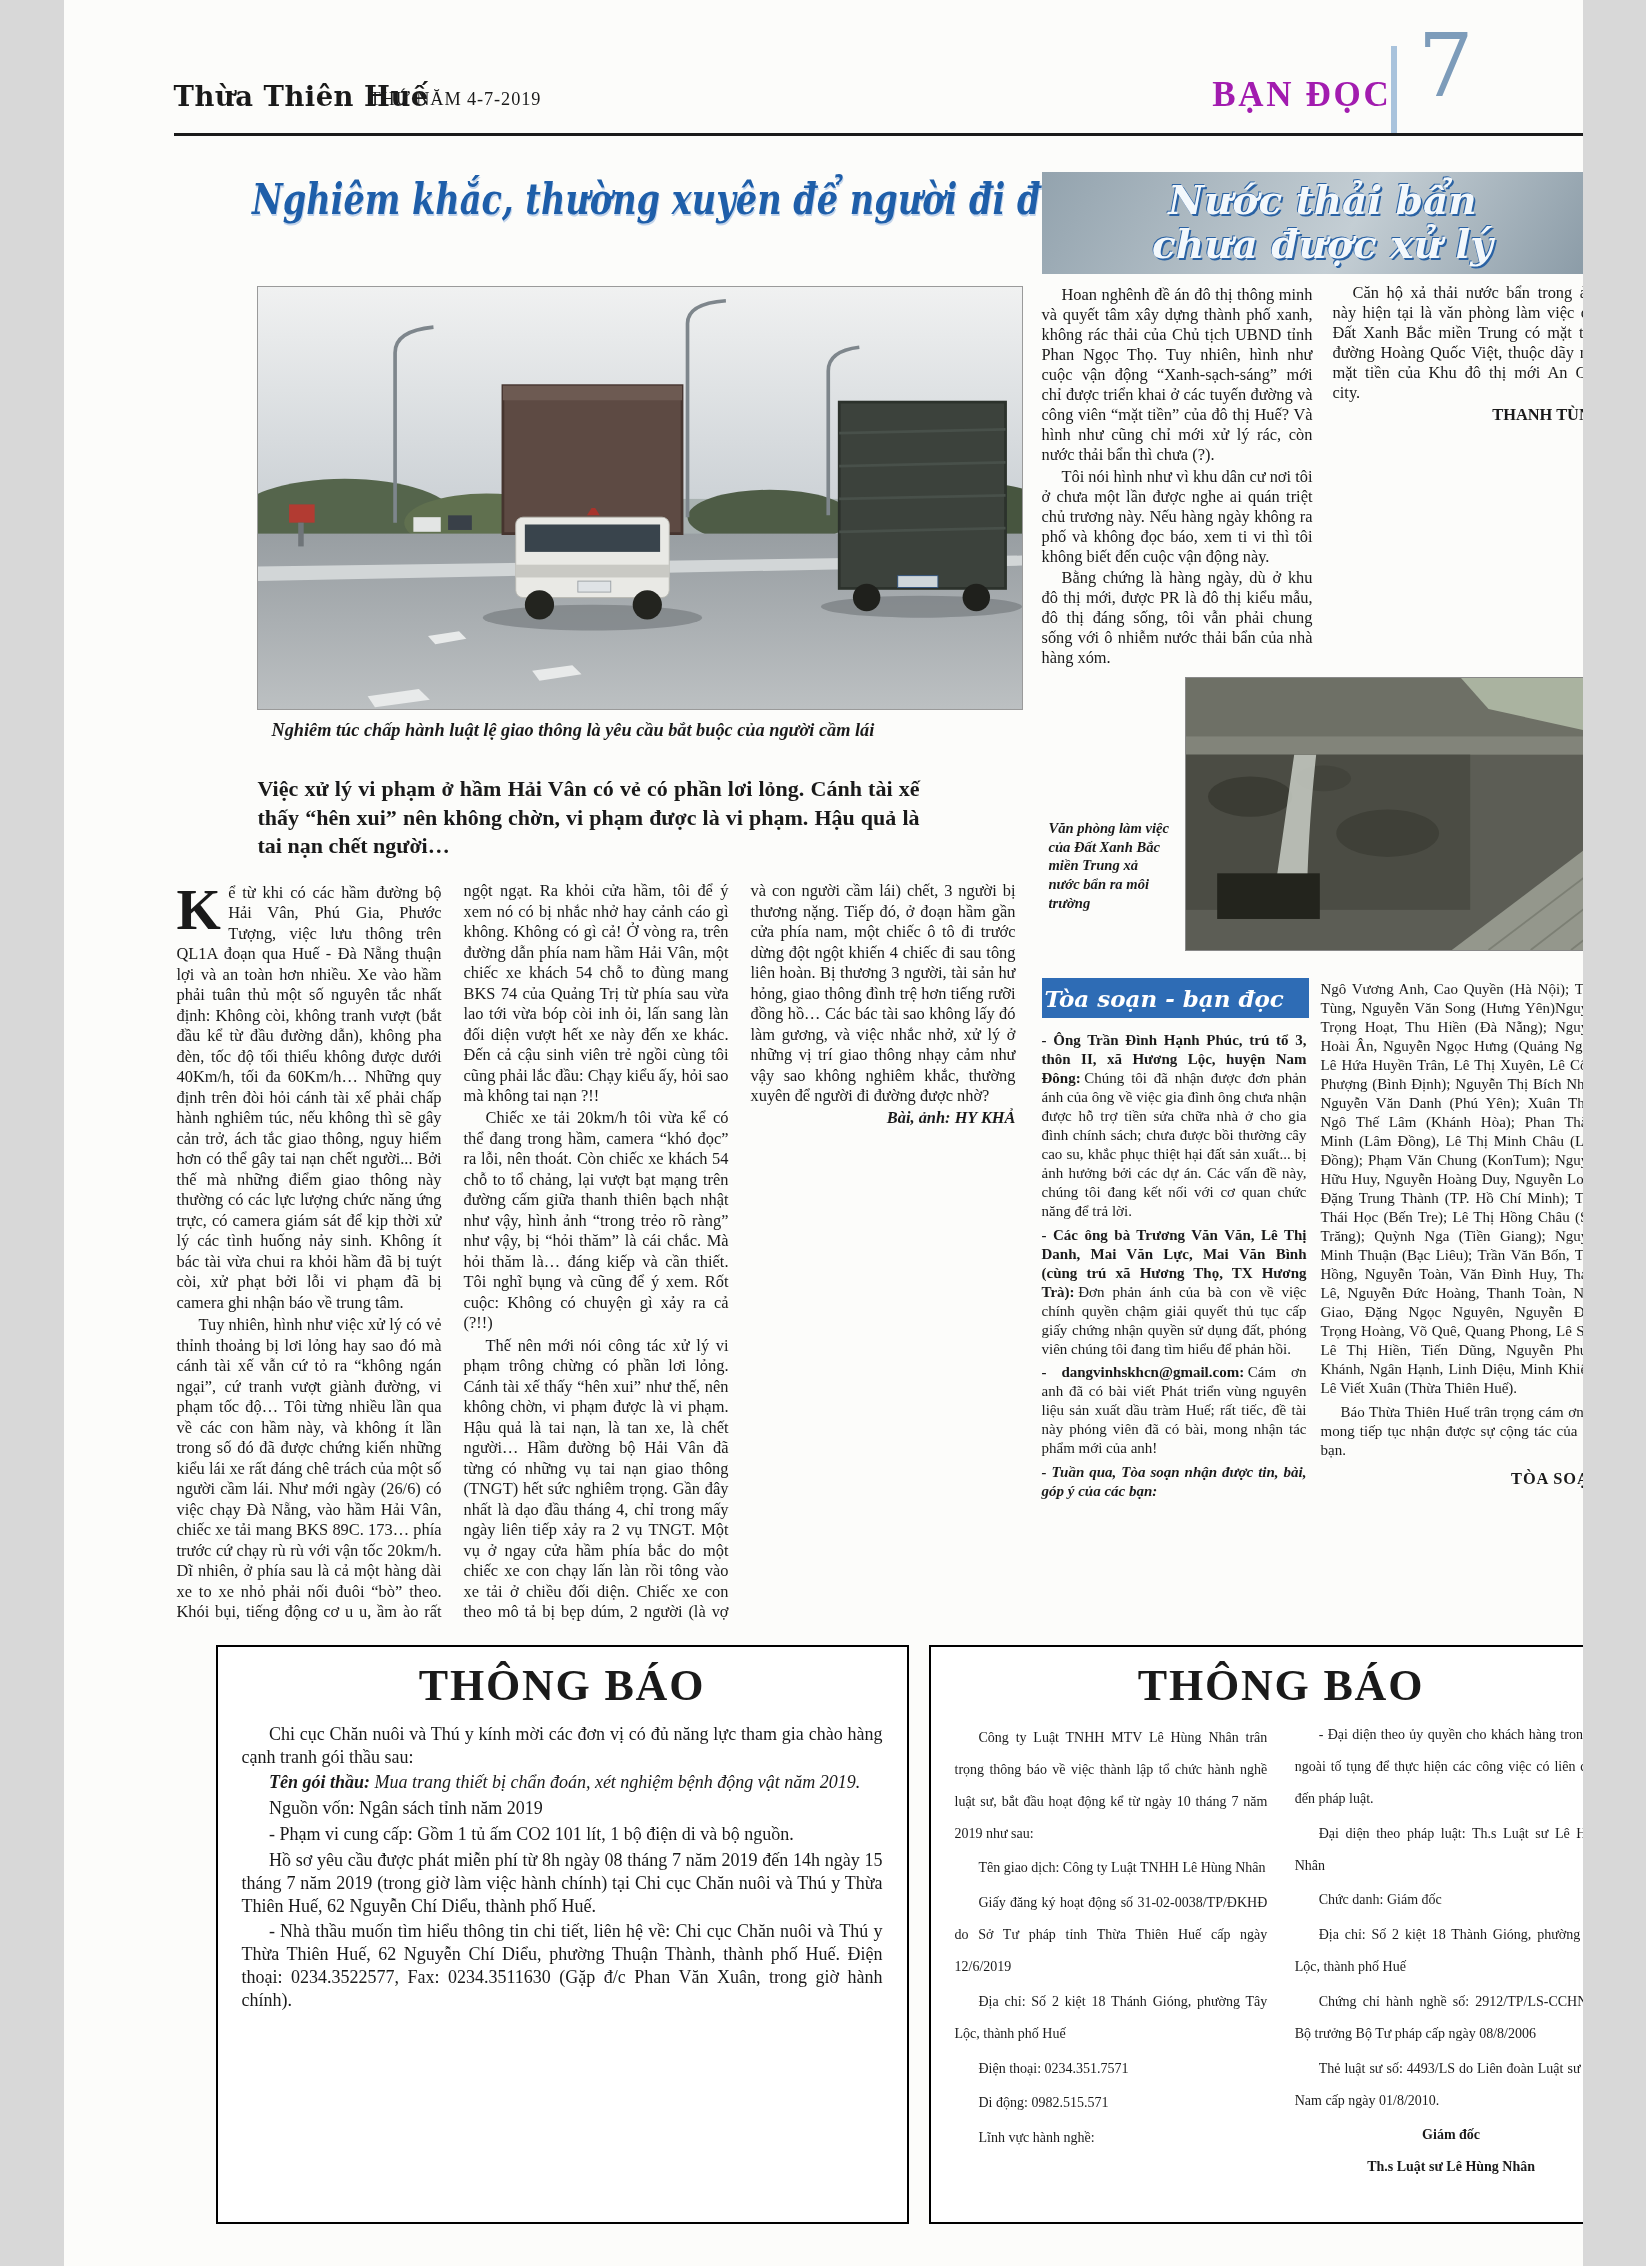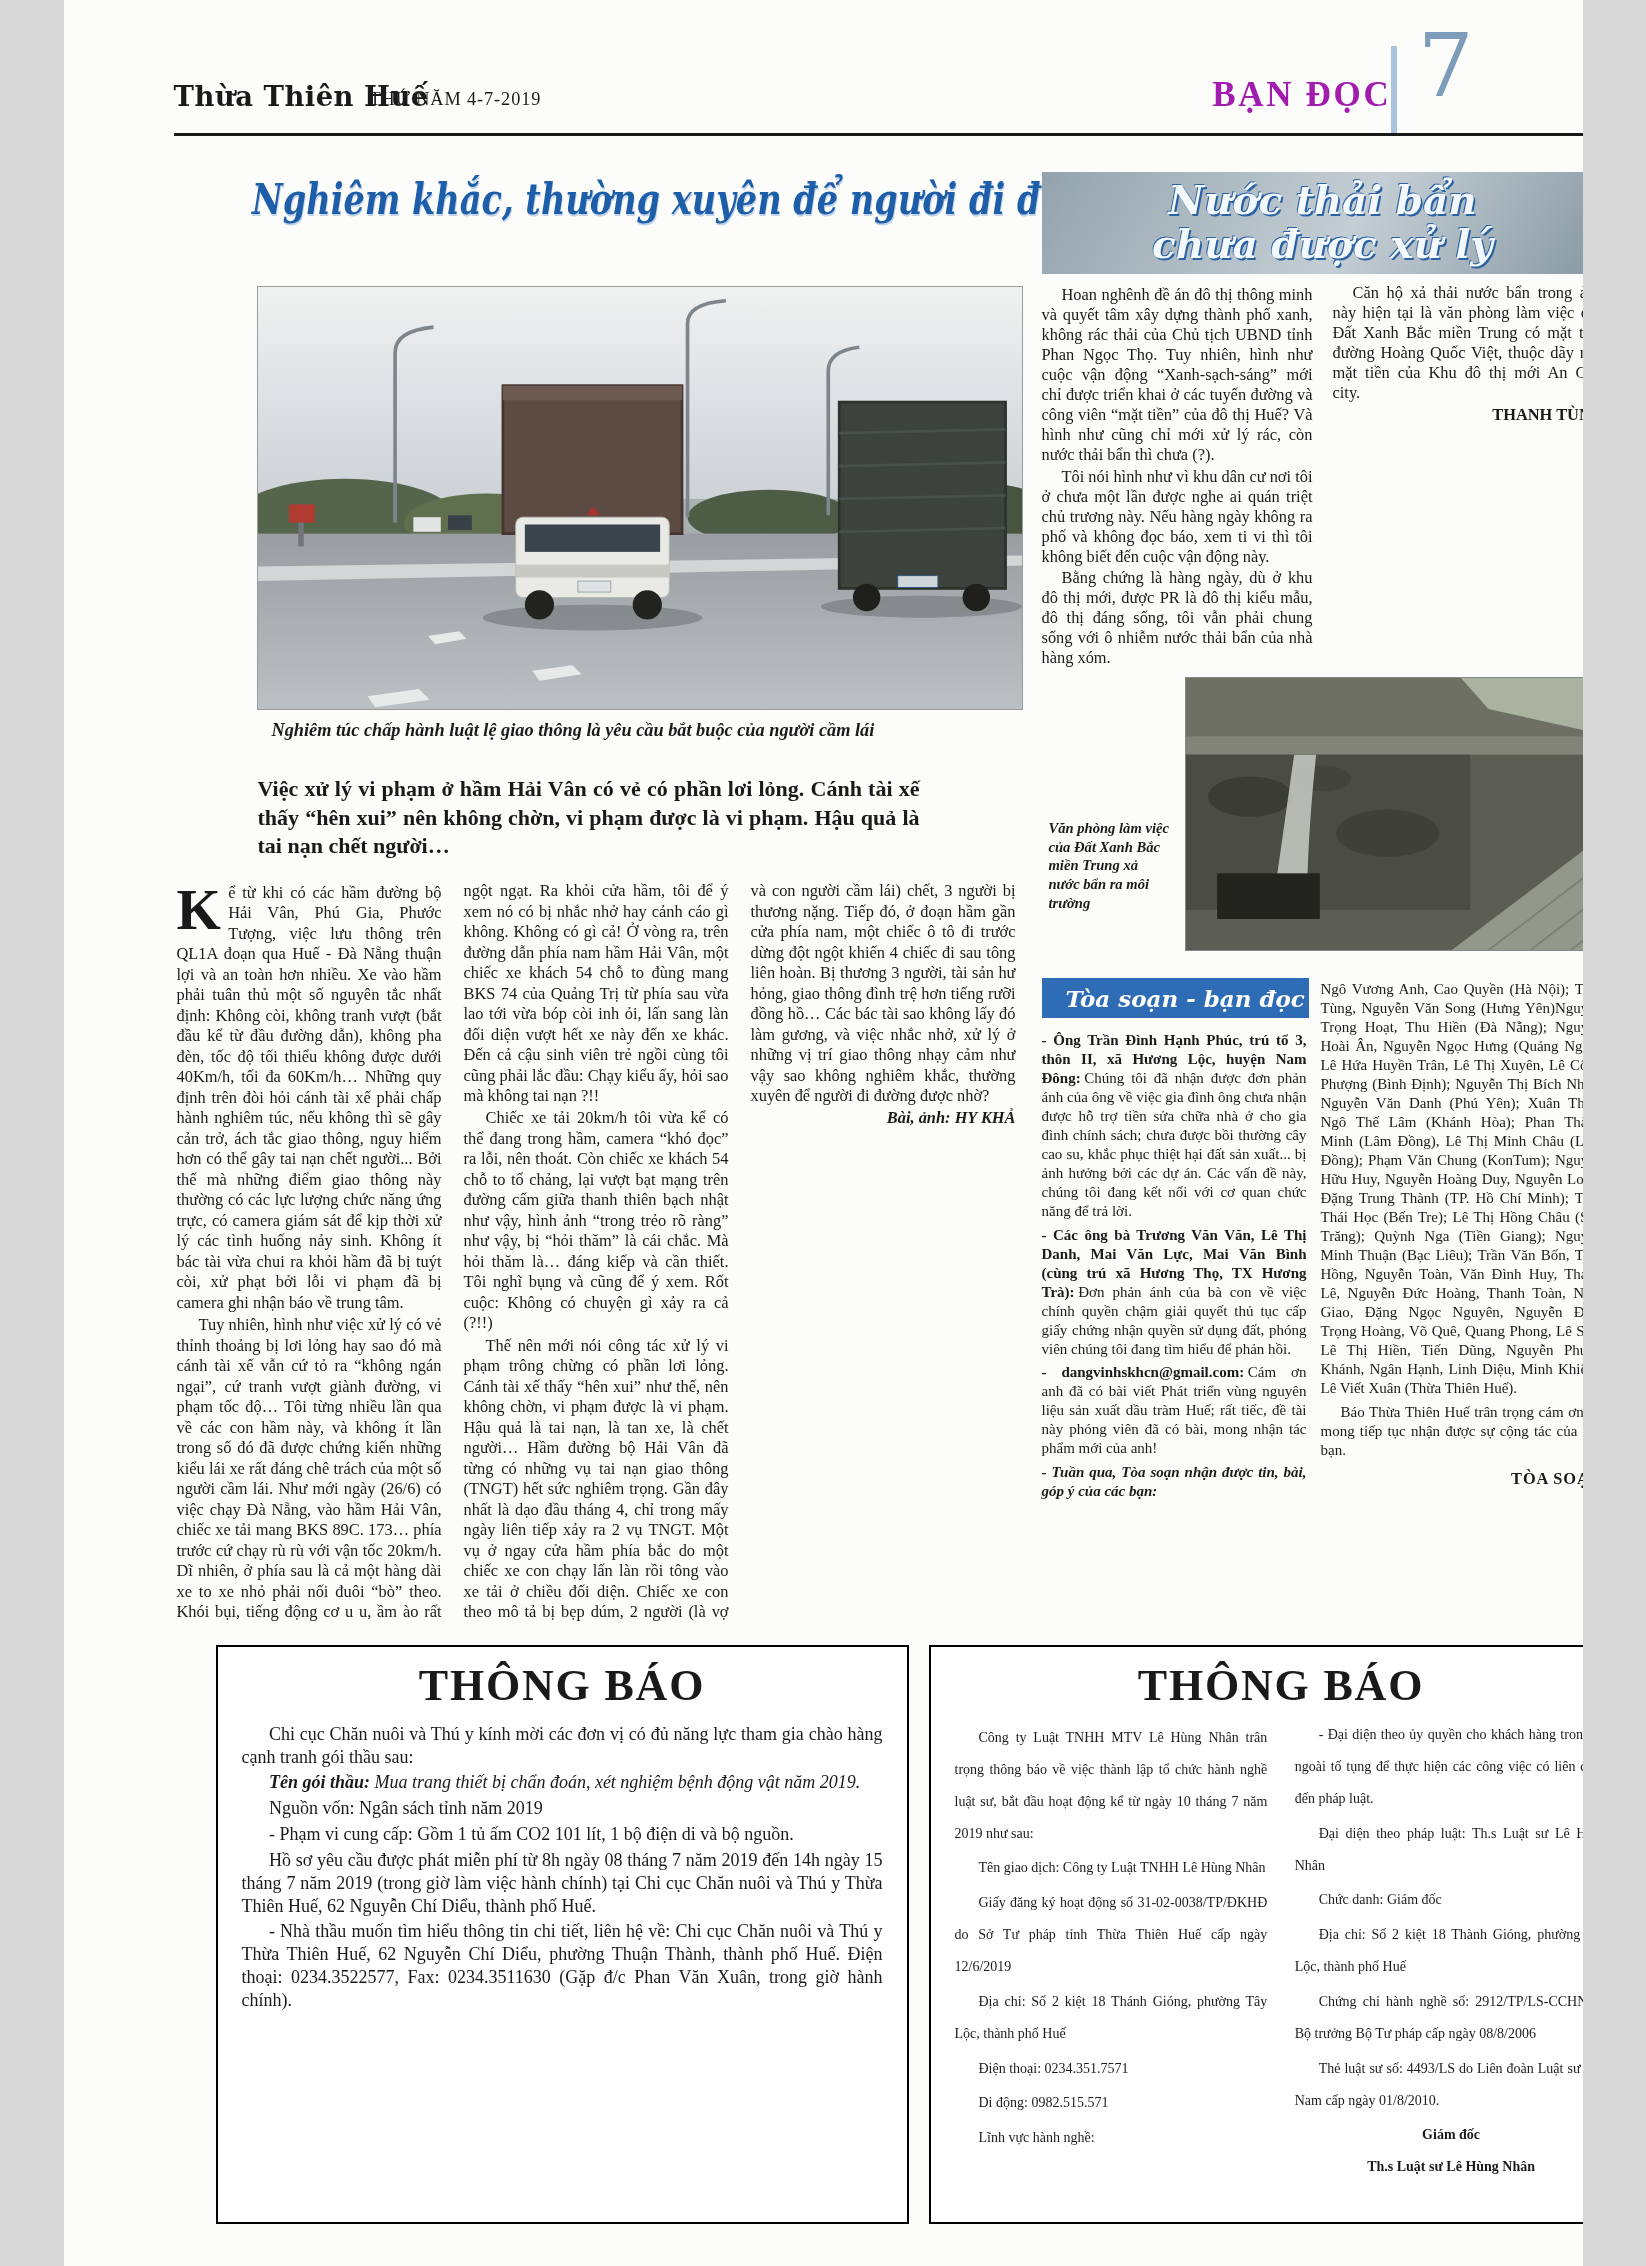--- a/index.html
+++ b/index.html
@@ -47,21 +47,21 @@
   .waste-body p { text-indent:20px; margin-top:1.8px; }
   .byline-waste { text-align:right; font-weight:bold; text-indent:0; margin-top:3.7px; }
 
   .photo2 { position:absolute; left:1122px; top:678px; width:418px; height:272px; outline:0.9px solid #888; background:#55564e; }
   .photo2 svg { display:block; width:100%; height:100%; }
   .cap2 { position:absolute; left:985px; top:819px; width:122px; font-size:14.6px; font-weight:bold; font-style:italic; line-height:1.28; }
 
   
   .mailbox-bar { position:absolute; left:978px; top:978px; width:267px; height:40px; background:#2e6cb5;
       color:#fff; font-size:23px; font-weight:bold; font-style:italic; display:flex; align-items:center;
-      padding-left:24px; font-family:"DejaVu Serif",serif; }
+      padding-left:3px; font-family:"DejaVu Serif",serif; }
   .mailbox-left { position:absolute; left:978px; top:1031px; width:265px; height:605px;
       font-size:15px; line-height:19px; text-align:justify; }
   .mb-item { margin-bottom:4.6px; }
   .mb-item .lead { font-weight:bold; margin-right:3.7px; }
   .mb-item.tuanqua .lead { font-style:italic; }
   .mailbox-right { position:absolute; left:1257px; top:980px; width:282px; height:656px;
       font-size:15px; line-height:19px; text-align:justify; }
   .mb-close { text-indent:20px; margin-top:4.6px; }
   .mb-sig { text-align:right; font-weight:bold; margin-top:9.1px; font-size:16.4px; letter-spacing:0.9px; }
 

